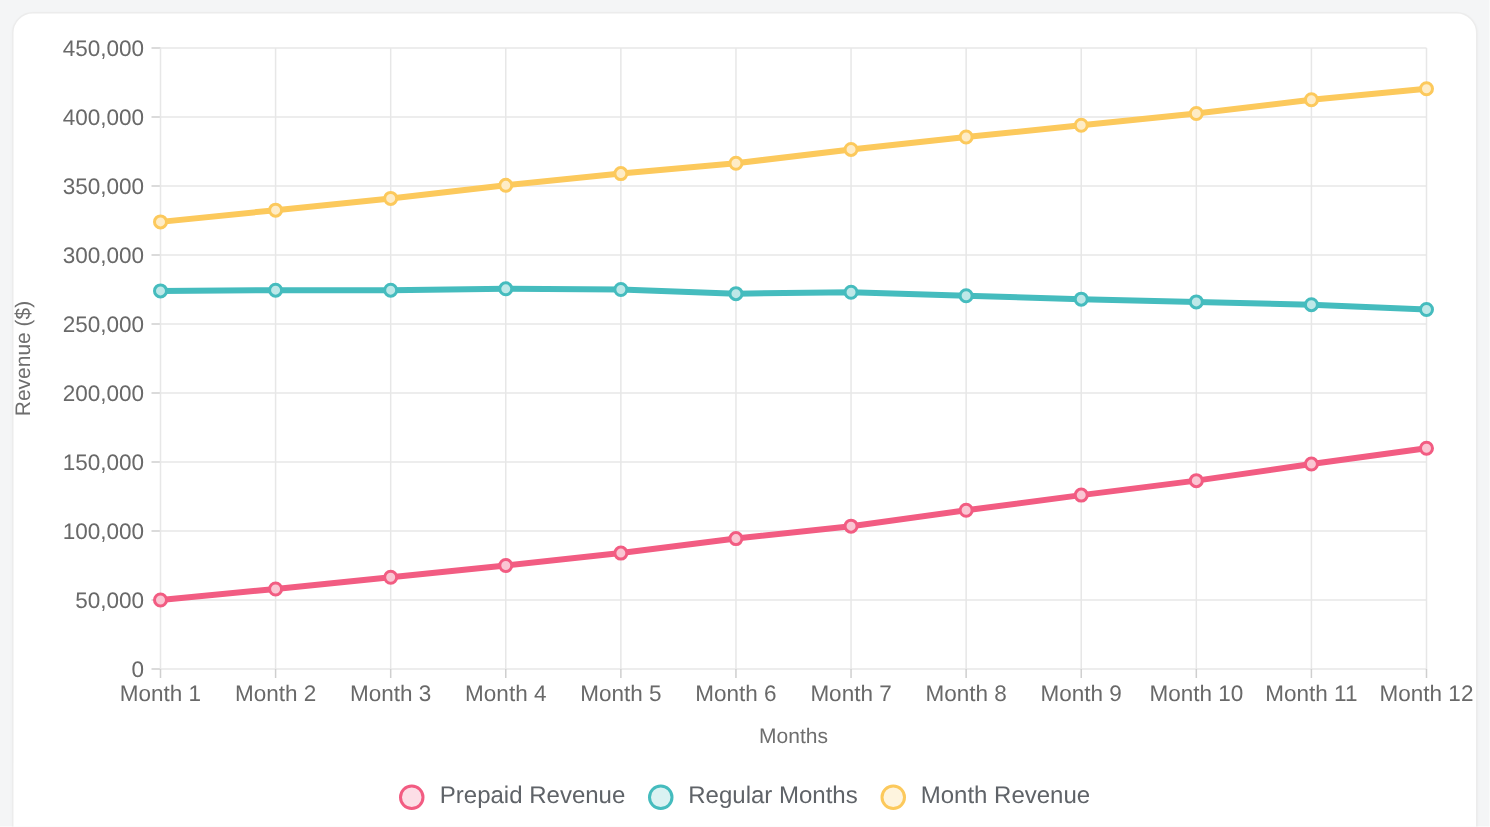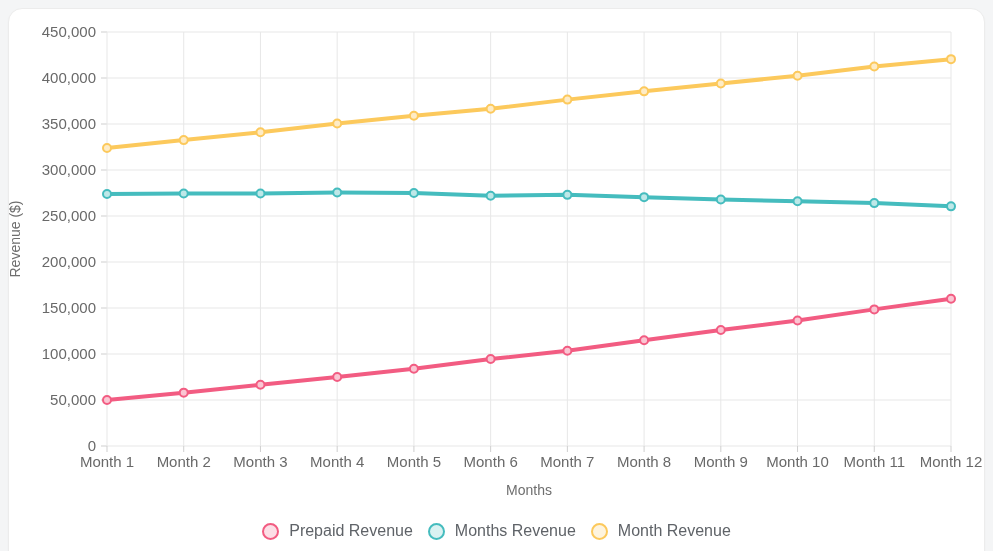--- a/index.html
+++ b/index.html
@@ -193,20 +193,20 @@
     <text class="axis-title" transform="translate(20,239) rotate(-90)" text-anchor="middle">Revenue ($)</text>
   </svg>
 
   <div class="legend" id="legend">
       <div class="legend-item">
         <span class="legend-swatch" style="border-color: rgb(242, 92, 130); background: rgba(242, 92, 130, 0.2);"></span>
         <span>Prepaid Revenue</span>
       </div>
       <div class="legend-item">
         <span class="legend-swatch" style="border-color: rgb(69, 188, 190); background: rgba(69, 188, 190, 0.2);"></span>
-        <span>Months Revenue</span>
+        <span>Regular Months</span>
       </div>
       <div class="legend-item">
         <span class="legend-swatch" style="border-color: rgb(252, 201, 92); background: rgba(252, 201, 92, 0.2);"></span>
         <span>Month Revenue</span>
       </div>
     </div>
 </div>
 
 </body></html>

